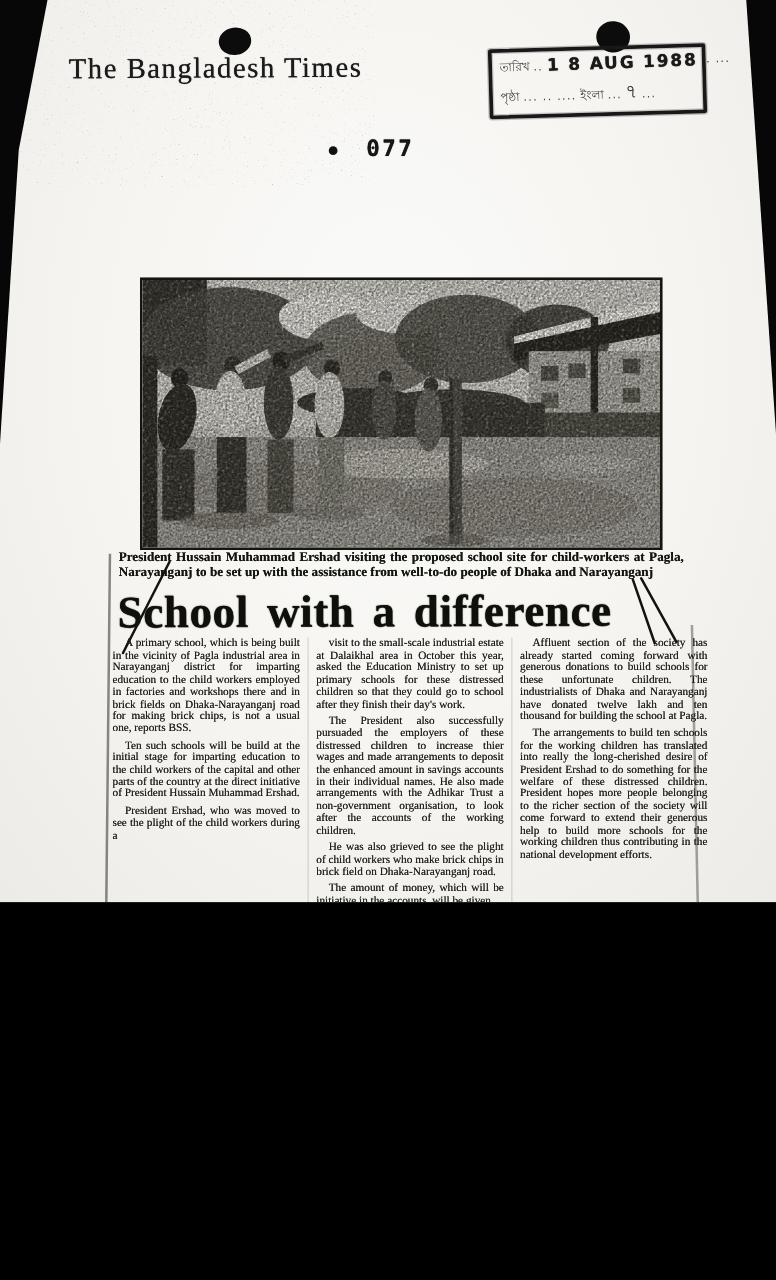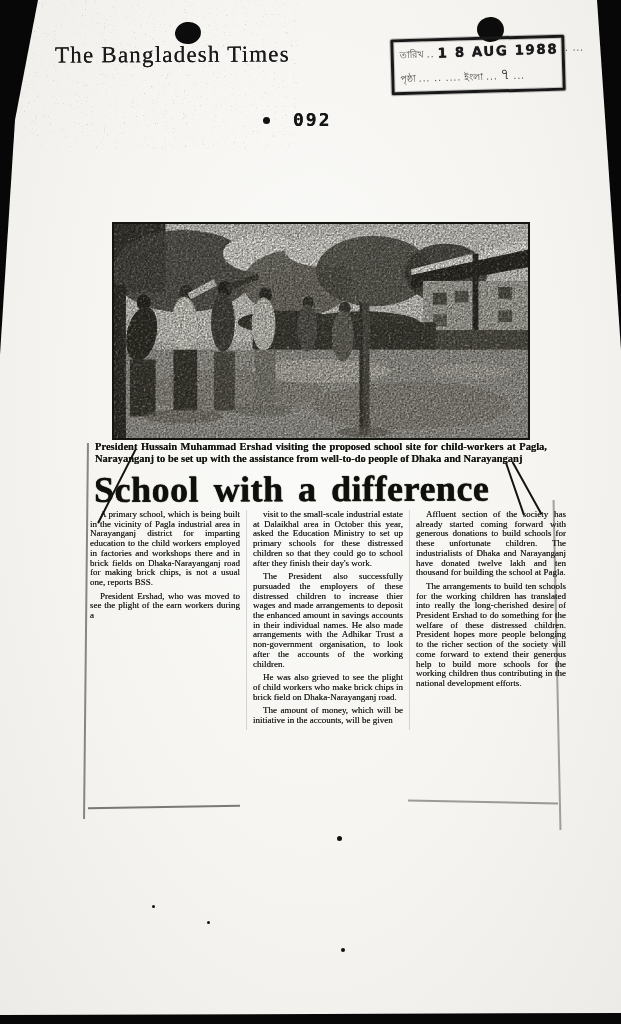--- a/index.html
+++ b/index.html
@@ -1,17 +1,17 @@
 <!DOCTYPE html>
 <html><head>
 <meta charset="utf-8">
 <style>
   html,body{margin:0;padding:0;background:#000;}
   #stage{
-    position:relative;width:621px;height:1024px;overflow:hidden;
+    position:relative;width:621px;height:722px;overflow:hidden;
     background:#070707;
     font-family:"Liberation Serif","DejaVu Serif",serif;
   }
   
   .paper{
     position:absolute;inset:0;
     background:radial-gradient(ellipse at 50% 40%, #fbfbf9 0%, #f5f4f1 55%, #ecebe7 100%);
     clip-path:polygon(38px 0px,597px 0px,621px 350px,621px 1013px,0px 1015px,0px 355px,15px 120px);
   }
   .grain{position:absolute;inset:0;pointer-events:none;opacity:.5;}
@@ -124,21 +124,21 @@
       <span class="bn">পৃষ্ঠা</span>
       <span class="leader">...  ..  ....</span>
       <span class="bn">ইংলা</span>
       <span class="leader">...</span>
       <span class="handnum">৭</span>
       <span class="leader">...</span>
     </div>
   </div>
 
   <div class="smallbullet"></div>
-  <div class="pagestamp">092</div>
+  <div class="pagestamp">077</div>
 
   <div class="photo">
     <svg viewBox="0 0 418 218" preserveAspectRatio="none">
       <defs>
         <filter id="photoGrain" x="0" y="0" width="100%" height="100%">
           <feTurbulence type="fractalNoise" baseFrequency="0.55" numOctaves="2" result="n"></feTurbulence>
           <feColorMatrix in="n" type="matrix" values="0 0 0 0 0  0 0 0 0 0  0 0 0 0 0  1.1 1.1 1.1 0 -1.15"></feColorMatrix>
         </filter>
         <filter id="photoGrainLight" x="0" y="0" width="100%" height="100%">
           <feTurbulence type="fractalNoise" baseFrequency="0.4" numOctaves="2" result="n"></feTurbulence>
@@ -212,21 +212,22 @@
 
   <div class="caption">President Hussain Muhammad Ershad visiting the proposed school site for child-workers at Pagla, Narayanganj to be set up with the assistance from well-to-do people of Dhaka and Narayanganj</div>
   <div class="headline">School with a difference</div>
   <div class="penline pen1"></div>
   <div class="penline pen2a"></div>
   <div class="penline pen2b"></div>
 
   <div class="columns">
     <div class="col">
       <p>A primary school, which is being built in the vicinity of Pagla industrial area in Narayanganj district for imparting education to the child workers employed in factories and workshops there and in brick fields on Dhaka-Narayanganj road for making brick chips, is not a usual one, reports BSS.</p>
-      <p>President Ershad, who was moved to see the plight of the earn workers during a</p>
+      <p>Ten such schools will be build at the initial stage for imparting education to the child workers of the capital and other parts of the country at the direct initiative of President Hussain Muhammad Ershad.</p>
+      <p>President Ershad, who was moved to see the plight of the child workers during a</p>
     </div>
     <div class="col">
       <p>visit to the small-scale industrial estate at Dalaikhal area in October this year, asked the Education Ministry to set up primary schools for these distressed children so that they could go to school after they finish their day's work.</p>
       <p>The President also successfully pursuaded the employers of these distressed children to increase thier wages and made arrangements to deposit the enhanced amount in savings accounts in their individual names. He also made arrangements with the Adhikar Trust a non-government organisation, to look after the accounts of the working children.</p>
       <p>He was also grieved to see the plight of child workers who make brick chips in brick field on Dhaka-Narayanganj road.</p>
       <p>The amount of money, which will be initiative in the accounts, will be given</p>
     </div>
     <div class="col">
       <p>Affluent section of the society has already started coming forward with generous donations to build schools for these unfortunate children. The industrialists of Dhaka and Narayanganj have donated twelve lakh and ten thousand for building the school at Pagla.</p>
       <p>The arrangements to build ten schools for the working children has translated into really the long-cherished desire of President Ershad to do something for the welfare of these distressed children. President hopes more people belonging to the richer section of the society will come forward to extend their generous help to build more schools for the working children thus contributing in the national development efforts.</p>

